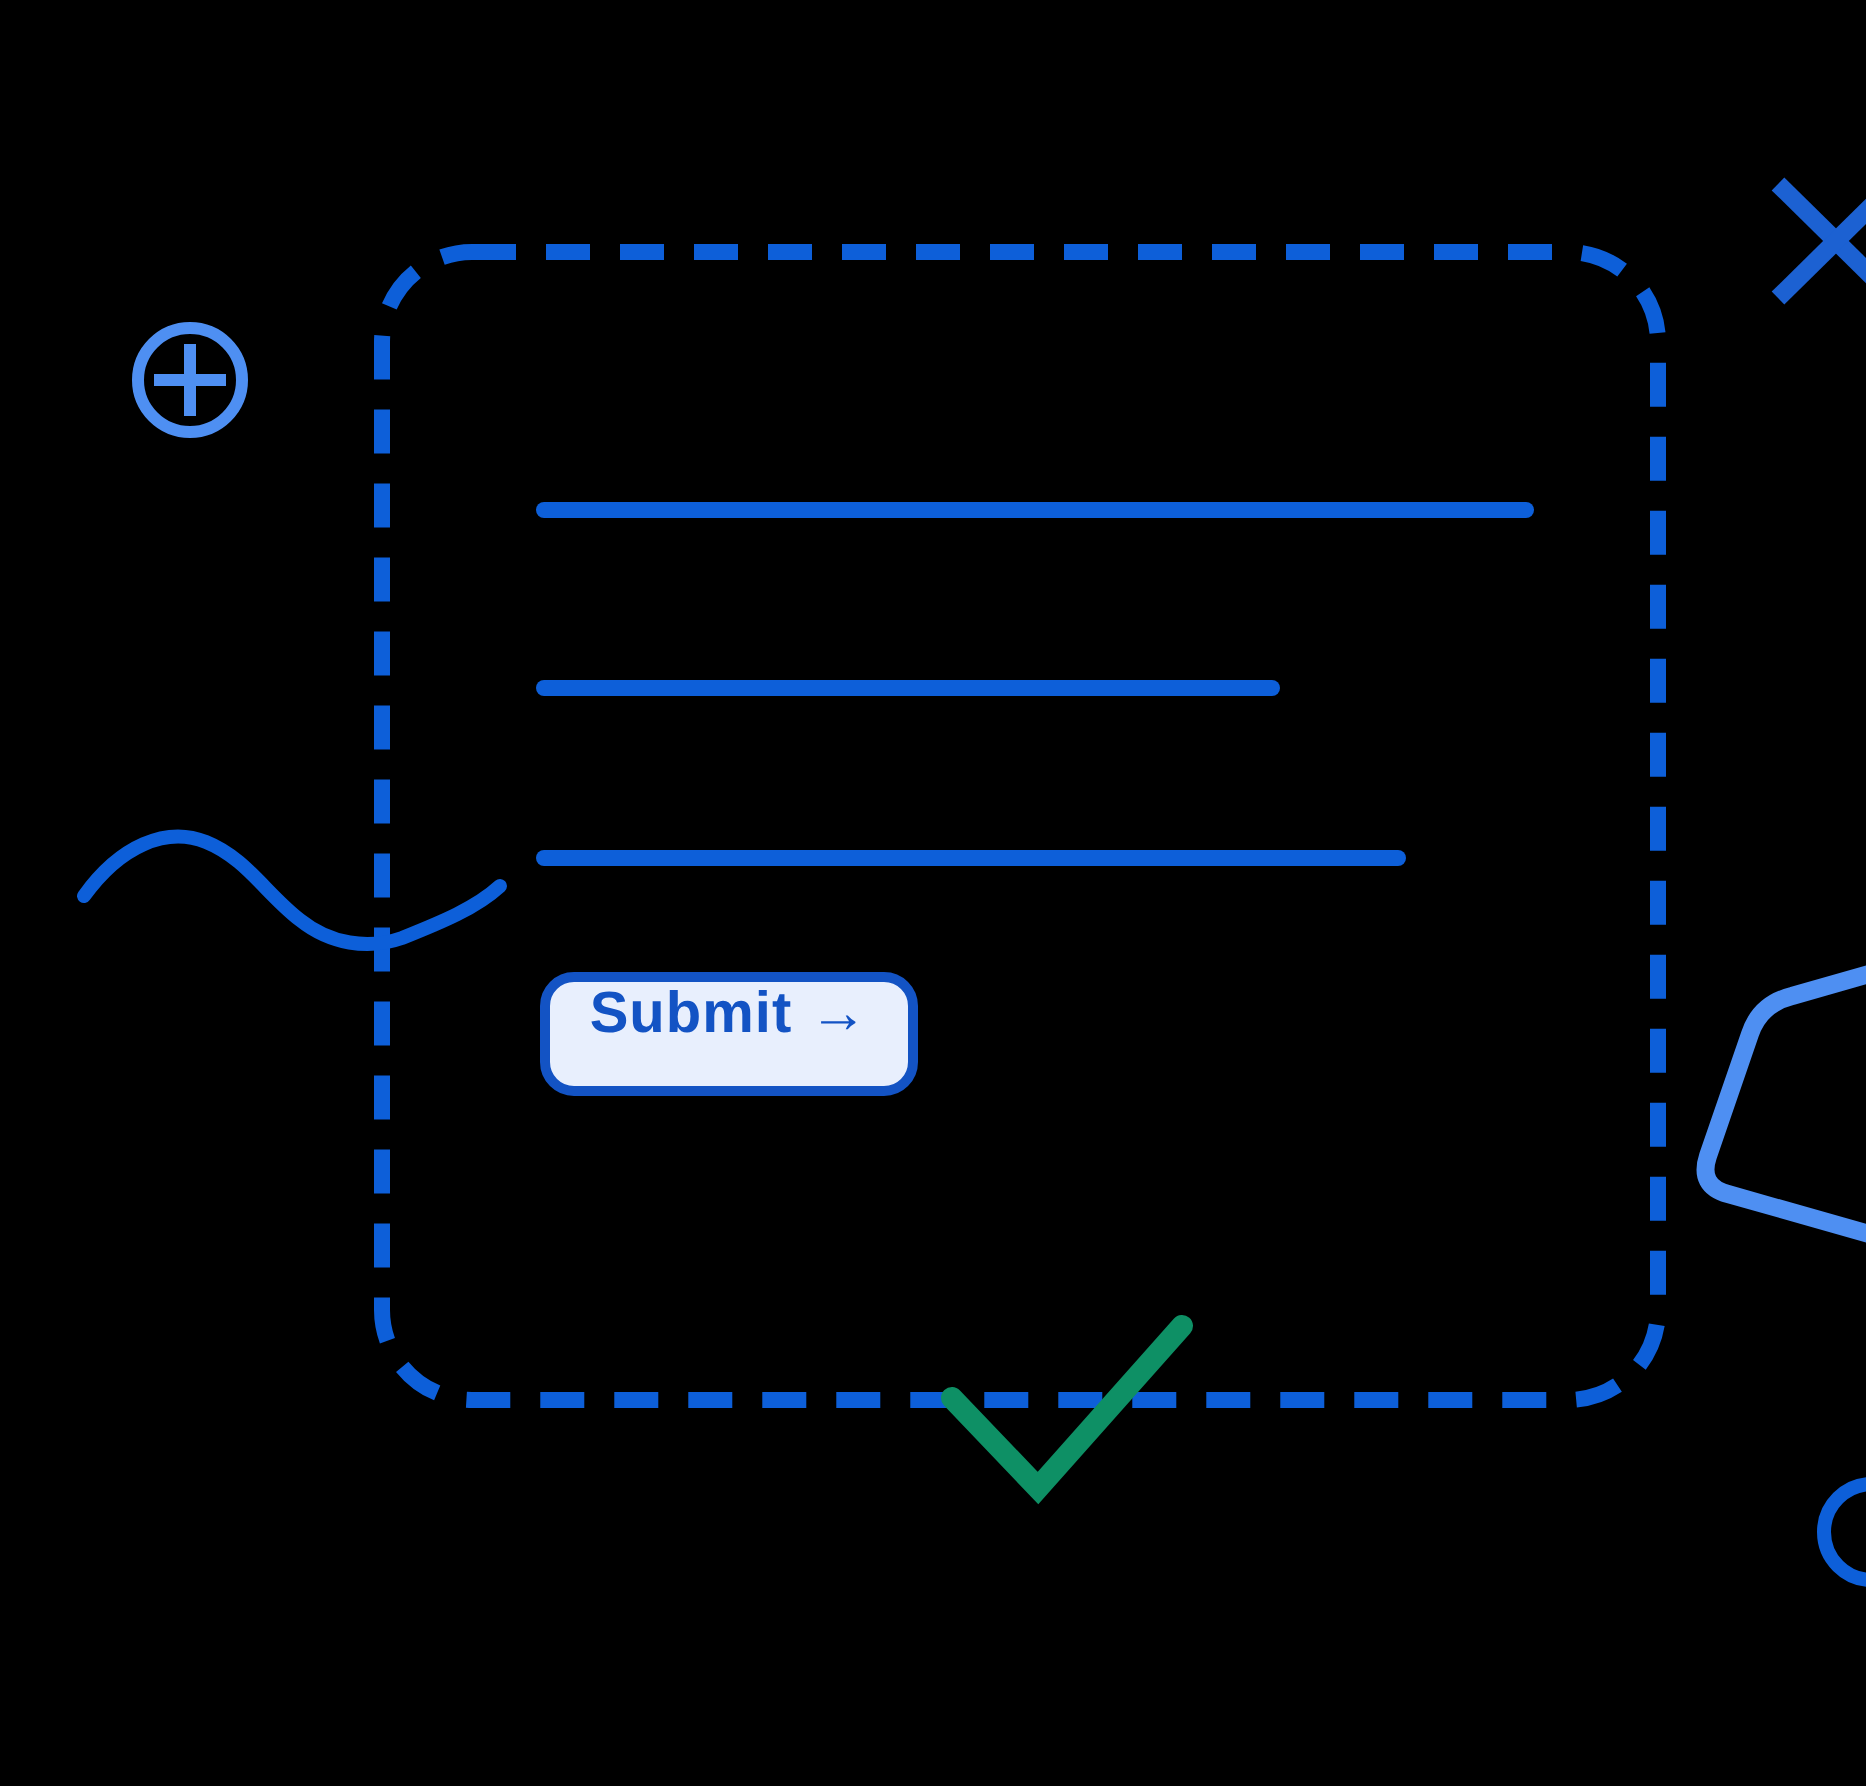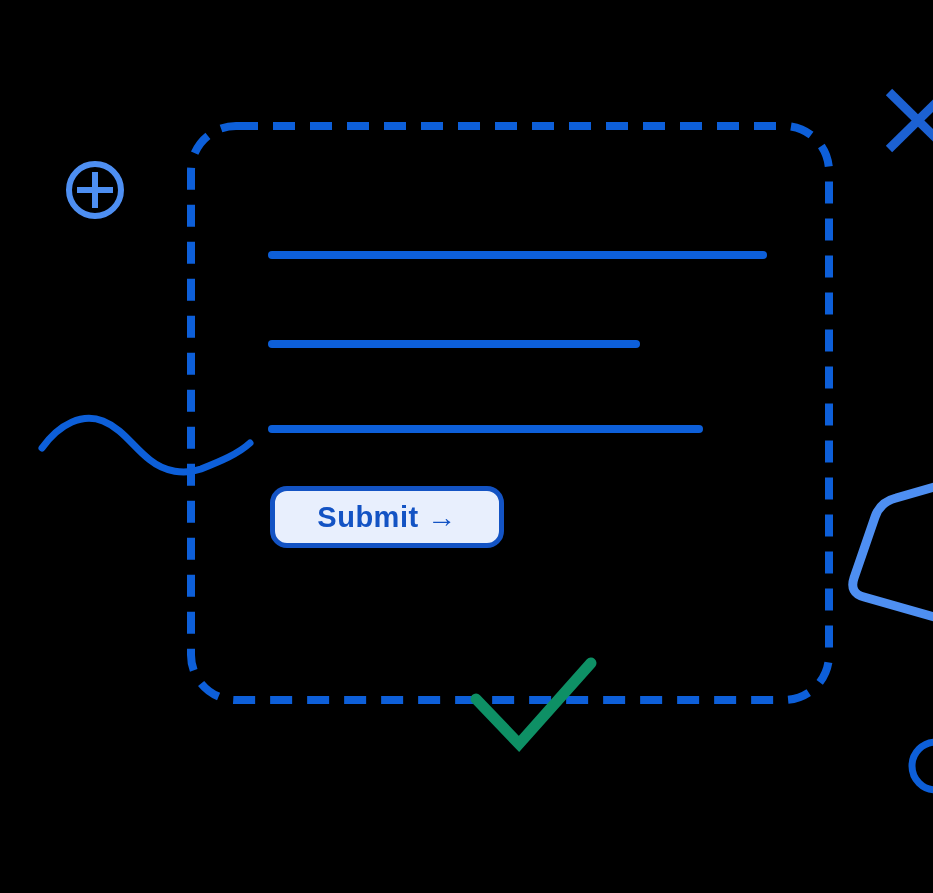--- a/index.html
+++ b/index.html
@@ -18,33 +18,32 @@
   .canvas svg.art {
     position: absolute;
     left: 0;
     top: 0;
     display: block;
   }
   .submit-btn {
     position: absolute;
     left: 270px;
     top: 486px;
-    width: 234px;
+    width: 189px;
     height: 62px;
     box-sizing: border-box;
     background: #E8EFFD;
     border: 5px solid #1353C4;
     border-radius: 17px;
     color: #1353C4;
     font-family: "Liberation Sans", sans-serif;
     font-size: 29px;
     font-weight: bold;
     letter-spacing: 0.5px;
     display: flex;
-    align-items: center;
     justify-content: center;
     cursor: pointer;
     padding: 0;
   }
 </style>
 </head>
 <body>
 
 <div class="canvas">
 

